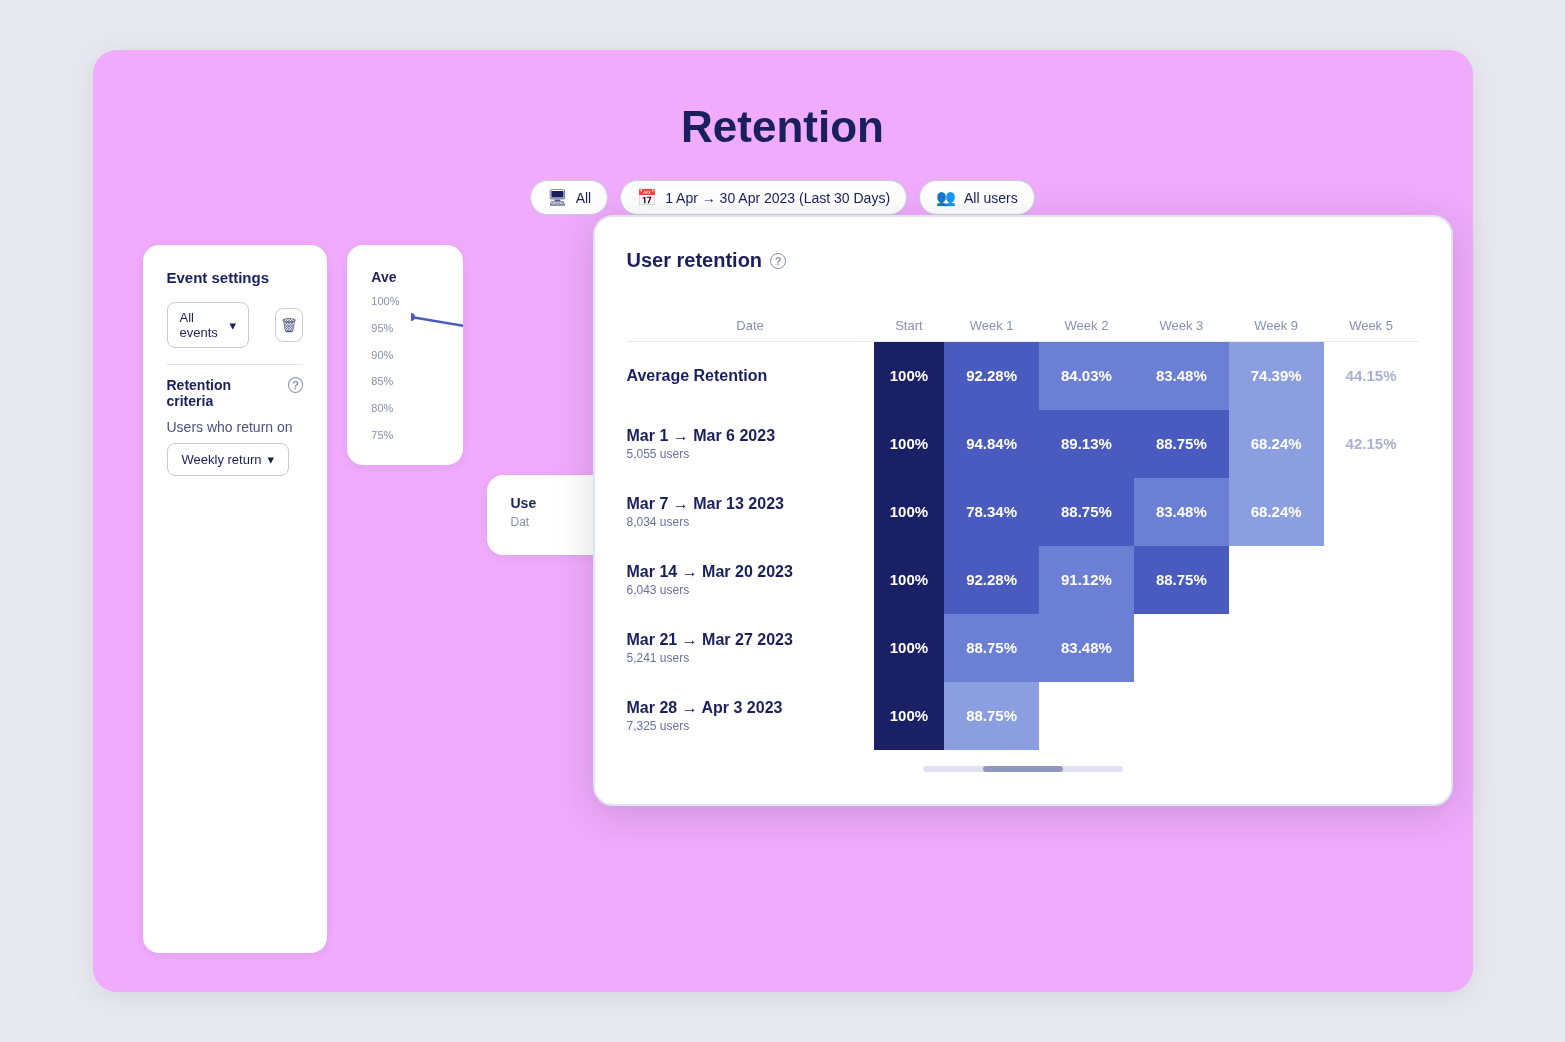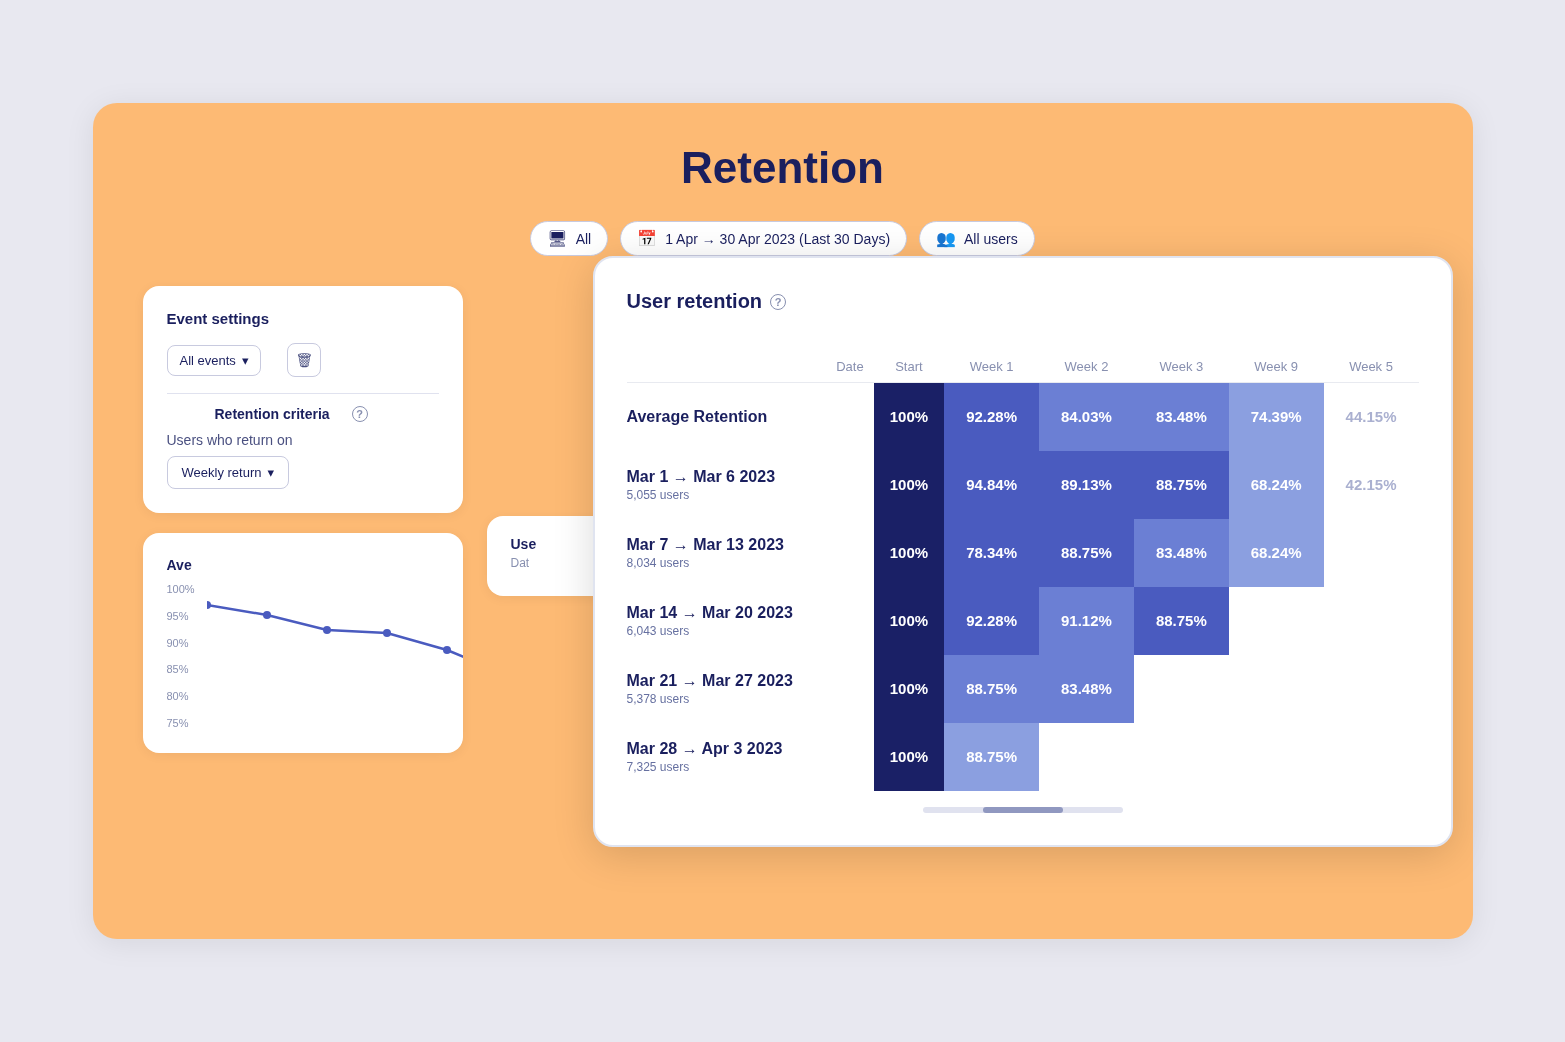--- a/index.html
+++ b/index.html
@@ -8,26 +8,26 @@
       font-family: -apple-system, BlinkMacSystemFont, 'Segoe UI', sans-serif;
       width: 1565px;
       height: 1042px;
       overflow: hidden;
       display: flex;
       align-items: center;
       justify-content: center;
     }
 
     .outer-card {
-      background: #fdba74;
+      background: #f0abfc;
       border-radius: 24px;
       width: 1380px;
-      height: 836px;
+      height: 942px;
       position: relative;
-      padding: 40px 50px;
+      padding: 52px 50px;
       box-shadow: 0 4px 30px rgba(0,0,0,0.08);
     }
 
     .page-title {
       text-align: center;
       font-size: 44px;
       font-weight: 700;
       color: #1a1f5e;
       margin-bottom: 28px;
     }
@@ -60,21 +60,21 @@
     .main-content {
       display: flex;
       gap: 24px;
       height: calc(100% - 130px);
     }
 
     .left-panel {
       width: 320px;
       flex-shrink: 0;
       display: flex;
-      flex-direction: column;
+      flex-direction: row;
       gap: 20px;
     }
 
     .settings-card {
       background: white;
       border-radius: 16px;
       padding: 24px;
       box-shadow: 0 2px 12px rgba(0,0,0,0.06);
     }
 
@@ -120,27 +120,26 @@
     }
 
     .divider {
       height: 1px;
       background: #e0e2ef;
       margin: 12px 0;
     }
 
     .retention-criteria-title {
       display: flex;
-      align-items: flex-end;
-      gap: 22px;
+      align-items: flex-start;
+      gap: 12px;
       font-size: 14px;
       font-weight: 600;
       color: #1a1f5e;
       margin-bottom: 10px;
-      margin-left: 48px;
     }
 
     .help-icon {
       width: 16px;
       height: 16px;
       border-radius: 50%;
       border: 1.5px solid #8890b0;
       display: inline-flex;
       align-items: center;
       justify-content: center;
@@ -244,21 +243,21 @@
     .retention-table th {
       font-size: 13px;
       font-weight: 500;
       color: #8890b0;
       padding: 8px 10px;
       text-align: center;
       border-bottom: 1px solid #e8eaf0;
     }
 
     .retention-table th.date-col {
-      text-align: right;
+      text-align: center;
     }
 
     .retention-table td {
       padding: 0;
       vertical-align: middle;
     }
 
     .date-cell {
       padding: 14px 10px;
     }
@@ -463,21 +462,21 @@
                 <td class="pct-cell dark">100%</td>
                 <td class="pct-cell blue-1">92.28%</td>
                 <td class="pct-cell blue-2">91.12%</td>
                 <td class="pct-cell blue-1">88.75%</td>
                 <td class="pct-cell light"></td>
                 <td class="pct-cell light"></td>
               </tr>
               <tr>
                 <td class="date-cell">
                   <div class="date-range">Mar 21 → Mar 27 2023</div>
-                  <div class="user-count">5,378 users</div>
+                  <div class="user-count">5,241 users</div>
                 </td>
                 <td class="pct-cell dark">100%</td>
                 <td class="pct-cell blue-2">88.75%</td>
                 <td class="pct-cell blue-2">83.48%</td>
                 <td class="pct-cell light"></td>
                 <td class="pct-cell light"></td>
                 <td class="pct-cell light"></td>
               </tr>
               <tr>
                 <td class="date-cell">

